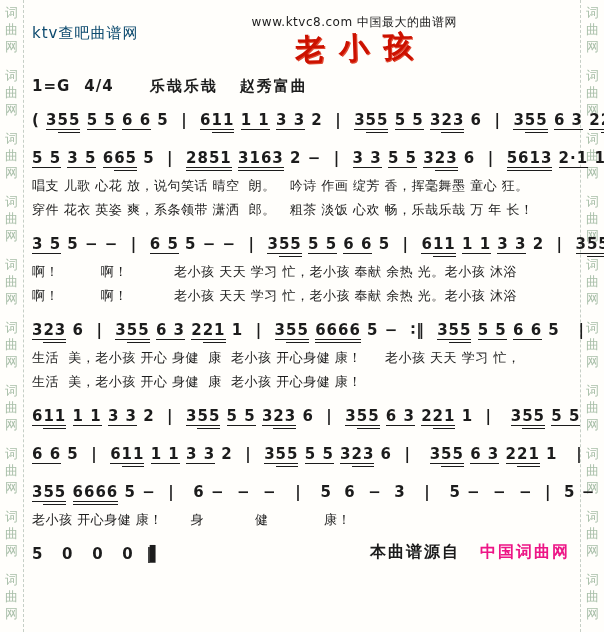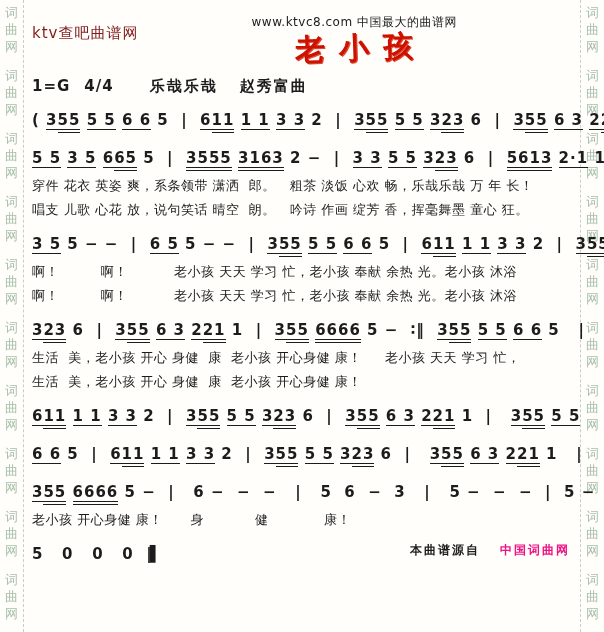--- a/index.html
+++ b/index.html
@@ -19,21 +19,21 @@
     padding-top: 4px;
   }
   .side-left  { left: 0;  border-right: 1px dashed #c6cfc6; }
   .side-right { right: 0; border-left: 1px dashed #c6cfc6; }
   .wm-char { font-size: 13px; line-height: 17px; color: #a9bfa9; }
   .wm-gap  { height: 12px; flex: none; }
 
   .content { position: absolute; left: 32px; right: 34px; top: 0; }
 
   .header-top { display: flex; justify-content: space-between; padding-top: 14px; }
-  .site-link { color: #7f1d1d; font-size: 15px; letter-spacing: 1px; padding-top: 10px; white-space: nowrap; }
+  .site-link { color: #0c4a6e; font-size: 15px; letter-spacing: 1px; padding-top: 10px; white-space: nowrap; }
   .center-stack { flex: 1; text-align: center; }
   .watermark { font-size: 12px; font-weight: normal; letter-spacing: 0.5px; }
   .song-title {
     color: #cc1100; font-size: 30px; font-weight: bold;
     letter-spacing: 14px; margin-top: -3px; margin-left: 14px;
     transform: rotate(-2deg); display: inline-block;
     text-shadow: 1px 1px 0 #e04a33;
   }
   .meta-row { display: flex; font-weight: bold; font-size: 15px; margin: 8px 0 12px; }
   .key-sig span { margin-right: 14px; letter-spacing: 1px; }
@@ -42,21 +42,21 @@
   .score-line { margin-bottom: 11px; }
   .note-line {
     font-weight: bold; font-size: 15px; letter-spacing: 1px;
     white-space: pre; line-height: 24px; padding-bottom: 3px;
   }
   .u1 { border-bottom: 1px solid #1c1c1c; }
   .u2 { border-bottom: 4px double #1c1c1c; }
   .lyric-line { font-size: 13px; letter-spacing: 0.5px; white-space: pre; line-height: 22px; margin-top: 2px; overflow: hidden; }
 
   .final-row { display: flex; justify-content: space-between; align-items: flex-start; margin-top: 4px; }
-  .source { font-size: 12px; font-weight: bold; letter-spacing: 2px; white-space: nowrap; }
+  .source { font-size: 16px; font-weight: bold; letter-spacing: 2px; white-space: nowrap; }
   .source .pink { color: #ed1586; margin-left: 20px; }
   .final-bar { letter-spacing: -2px; }
 </style>
 </head>
 <body>
 
 <div class="page">
 
   <div class="side side-left" id="side-left">
       <div class="wm-char">词</div>
@@ -160,23 +160,23 @@
       <div class="credits">
         <span>乐哉乐哉</span><span>赵秀富曲</span>
       </div>
     </div>
 
     <div id="score">
         <div class="score-line">
           <div class="note-line">( <span class="u1">3</span><span class="u2">55</span> <span class="u1">5 5</span> <span class="u1">6 6</span> 5  |  <span class="u1">6</span><span class="u2">11</span> <span class="u1">1 1</span> <span class="u1">3 3</span> 2  |  <span class="u1">3</span><span class="u2">55</span> <span class="u1">5 5</span> <span class="u1">3</span><span class="u2">23</span> 6  |  <span class="u1">3</span><span class="u2">55</span> <span class="u1">6 3</span> <span class="u1">2</span><span class="u2">21</span> 1 )  |</div>
         </div>
         <div class="score-line">
-          <div class="note-line"><span class="u1">5 5</span> <span class="u1">3 5</span> <span class="u1">6</span><span class="u2">65</span> 5  |  <span class="u2">3555</span> <span class="u2">3163</span> 2 −  |  <span class="u1">3 3</span> <span class="u1">5 5</span> <span class="u1">3</span><span class="u2">23</span> 6  |  <span class="u2">5613</span> <span class="u1">2·1</span> 1 −  |</div>
+          <div class="note-line"><span class="u1">5 5</span> <span class="u1">3 5</span> <span class="u1">6</span><span class="u2">65</span> 5  |  <span class="u2">2851</span> <span class="u2">3163</span> 2 −  |  <span class="u1">3 3</span> <span class="u1">5 5</span> <span class="u1">3</span><span class="u2">23</span> 6  |  <span class="u2">5613</span> <span class="u1">2·1</span> 1 −  |</div>
+          <div class="lyric-line">唱支 儿歌 心花 放，说句笑话 晴空  朗。   吟诗 作画 绽芳 香，挥毫舞墨 童心 狂。</div>
           <div class="lyric-line">穿件 花衣 英姿 爽，系条领带 潇洒  郎。   粗茶 淡饭 心欢 畅，乐哉乐哉 万 年 长！</div>
-          <div class="lyric-line">唱支 儿歌 心花 放，说句笑话 晴空  朗。   吟诗 作画 绽芳 香，挥毫舞墨 童心 狂。</div>
         </div>
         <div class="score-line">
           <div class="note-line"><span class="u1">3 5</span> 5 − −  |  <span class="u1">6 5</span> 5 − −  |  <span class="u1">3</span><span class="u2">55</span> <span class="u1">5 5</span> <span class="u1">6 6</span> 5  |  <span class="u1">6</span><span class="u2">11</span> <span class="u1">1 1</span> <span class="u1">3 3</span> 2  |  <span class="u1">3</span><span class="u2">55</span> </div>
           <div class="lyric-line">啊！         啊！          老小孩 天天 学习 忙，老小孩 奉献 余热 光。老小孩 沐浴</div>
           <div class="lyric-line">啊！         啊！          老小孩 天天 学习 忙，老小孩 奉献 余热 光。老小孩 沐浴</div>
         </div>
         <div class="score-line">
           <div class="note-line"><span class="u1">3</span><span class="u2">23</span> 6  |  <span class="u1">3</span><span class="u2">55</span> <span class="u1">6 3</span> <span class="u1">2</span><span class="u2">21</span> 1  |  <span class="u1">3</span><span class="u2">55</span> <span class="u2">6666</span> 5 −  ∶‖  <span class="u1">3</span><span class="u2">55</span> <span class="u1">5 5</span> <span class="u1">6 6</span> 5   |</div>
           <div class="lyric-line">生活  美，老小孩 开心 身健  康  老小孩 开心身健 康！     老小孩 天天 学习 忙，</div>
           <div class="lyric-line">生活  美，老小孩 开心 身健  康  老小孩 开心身健 康！</div>

